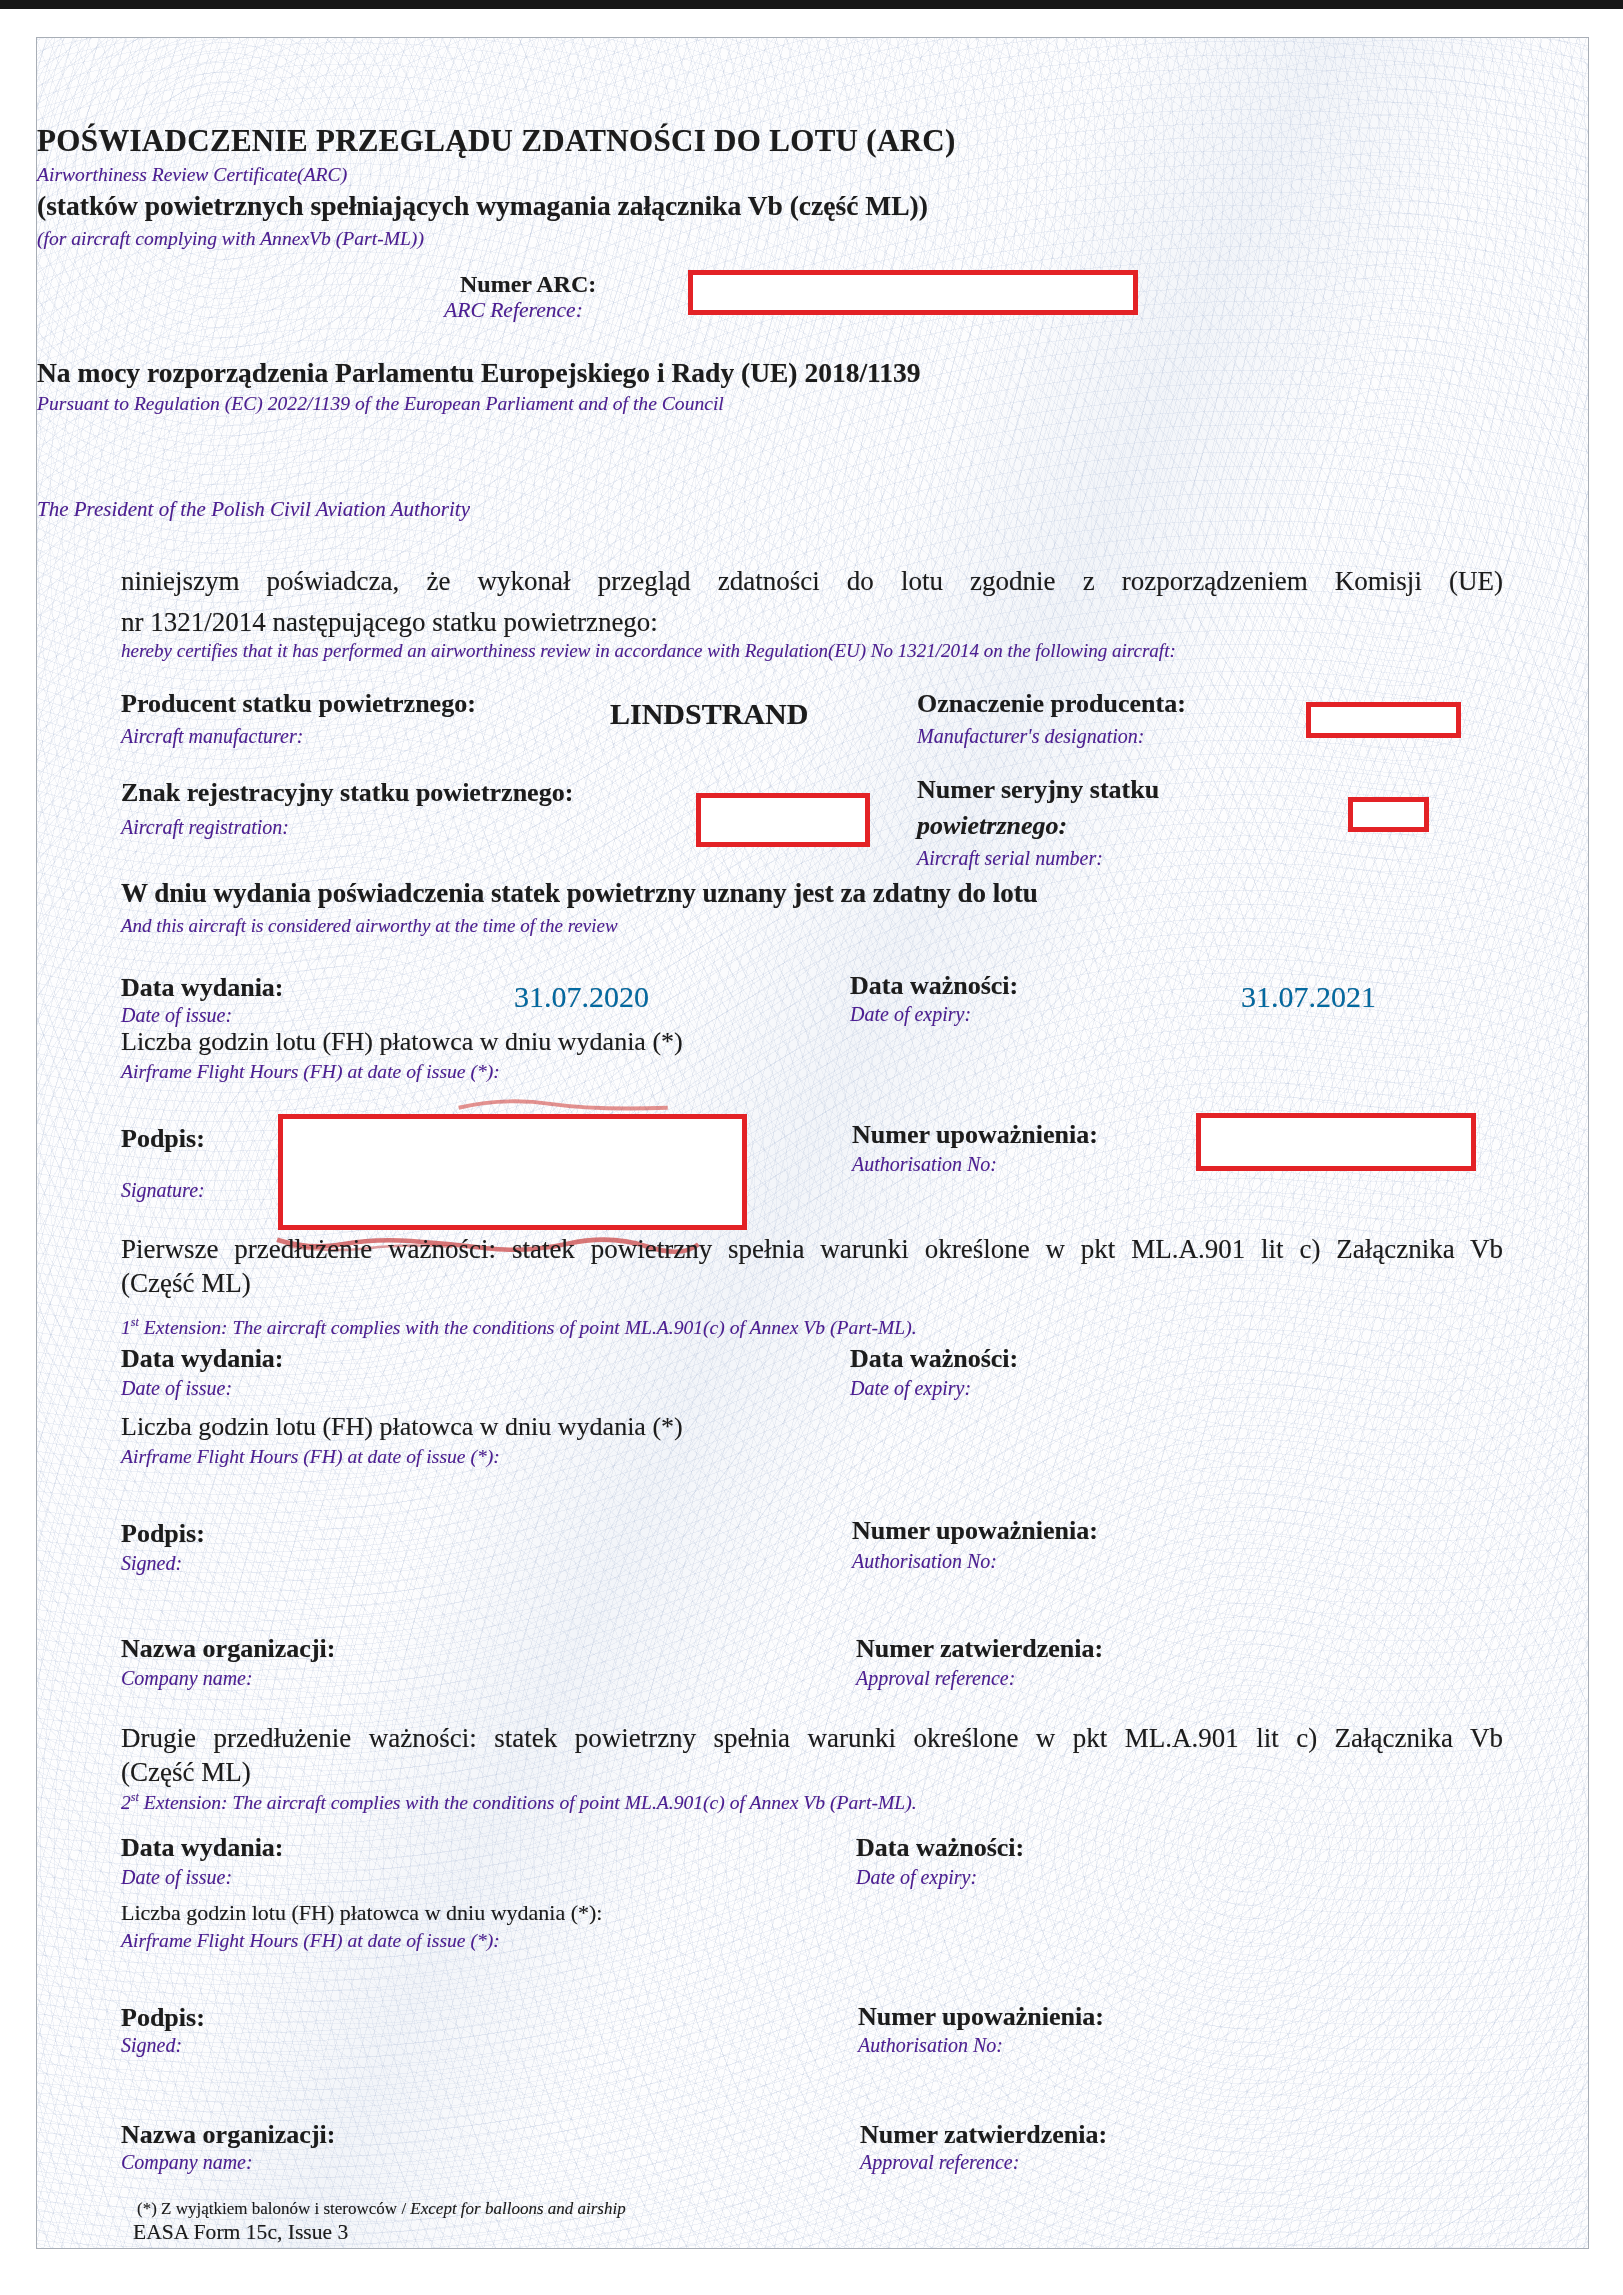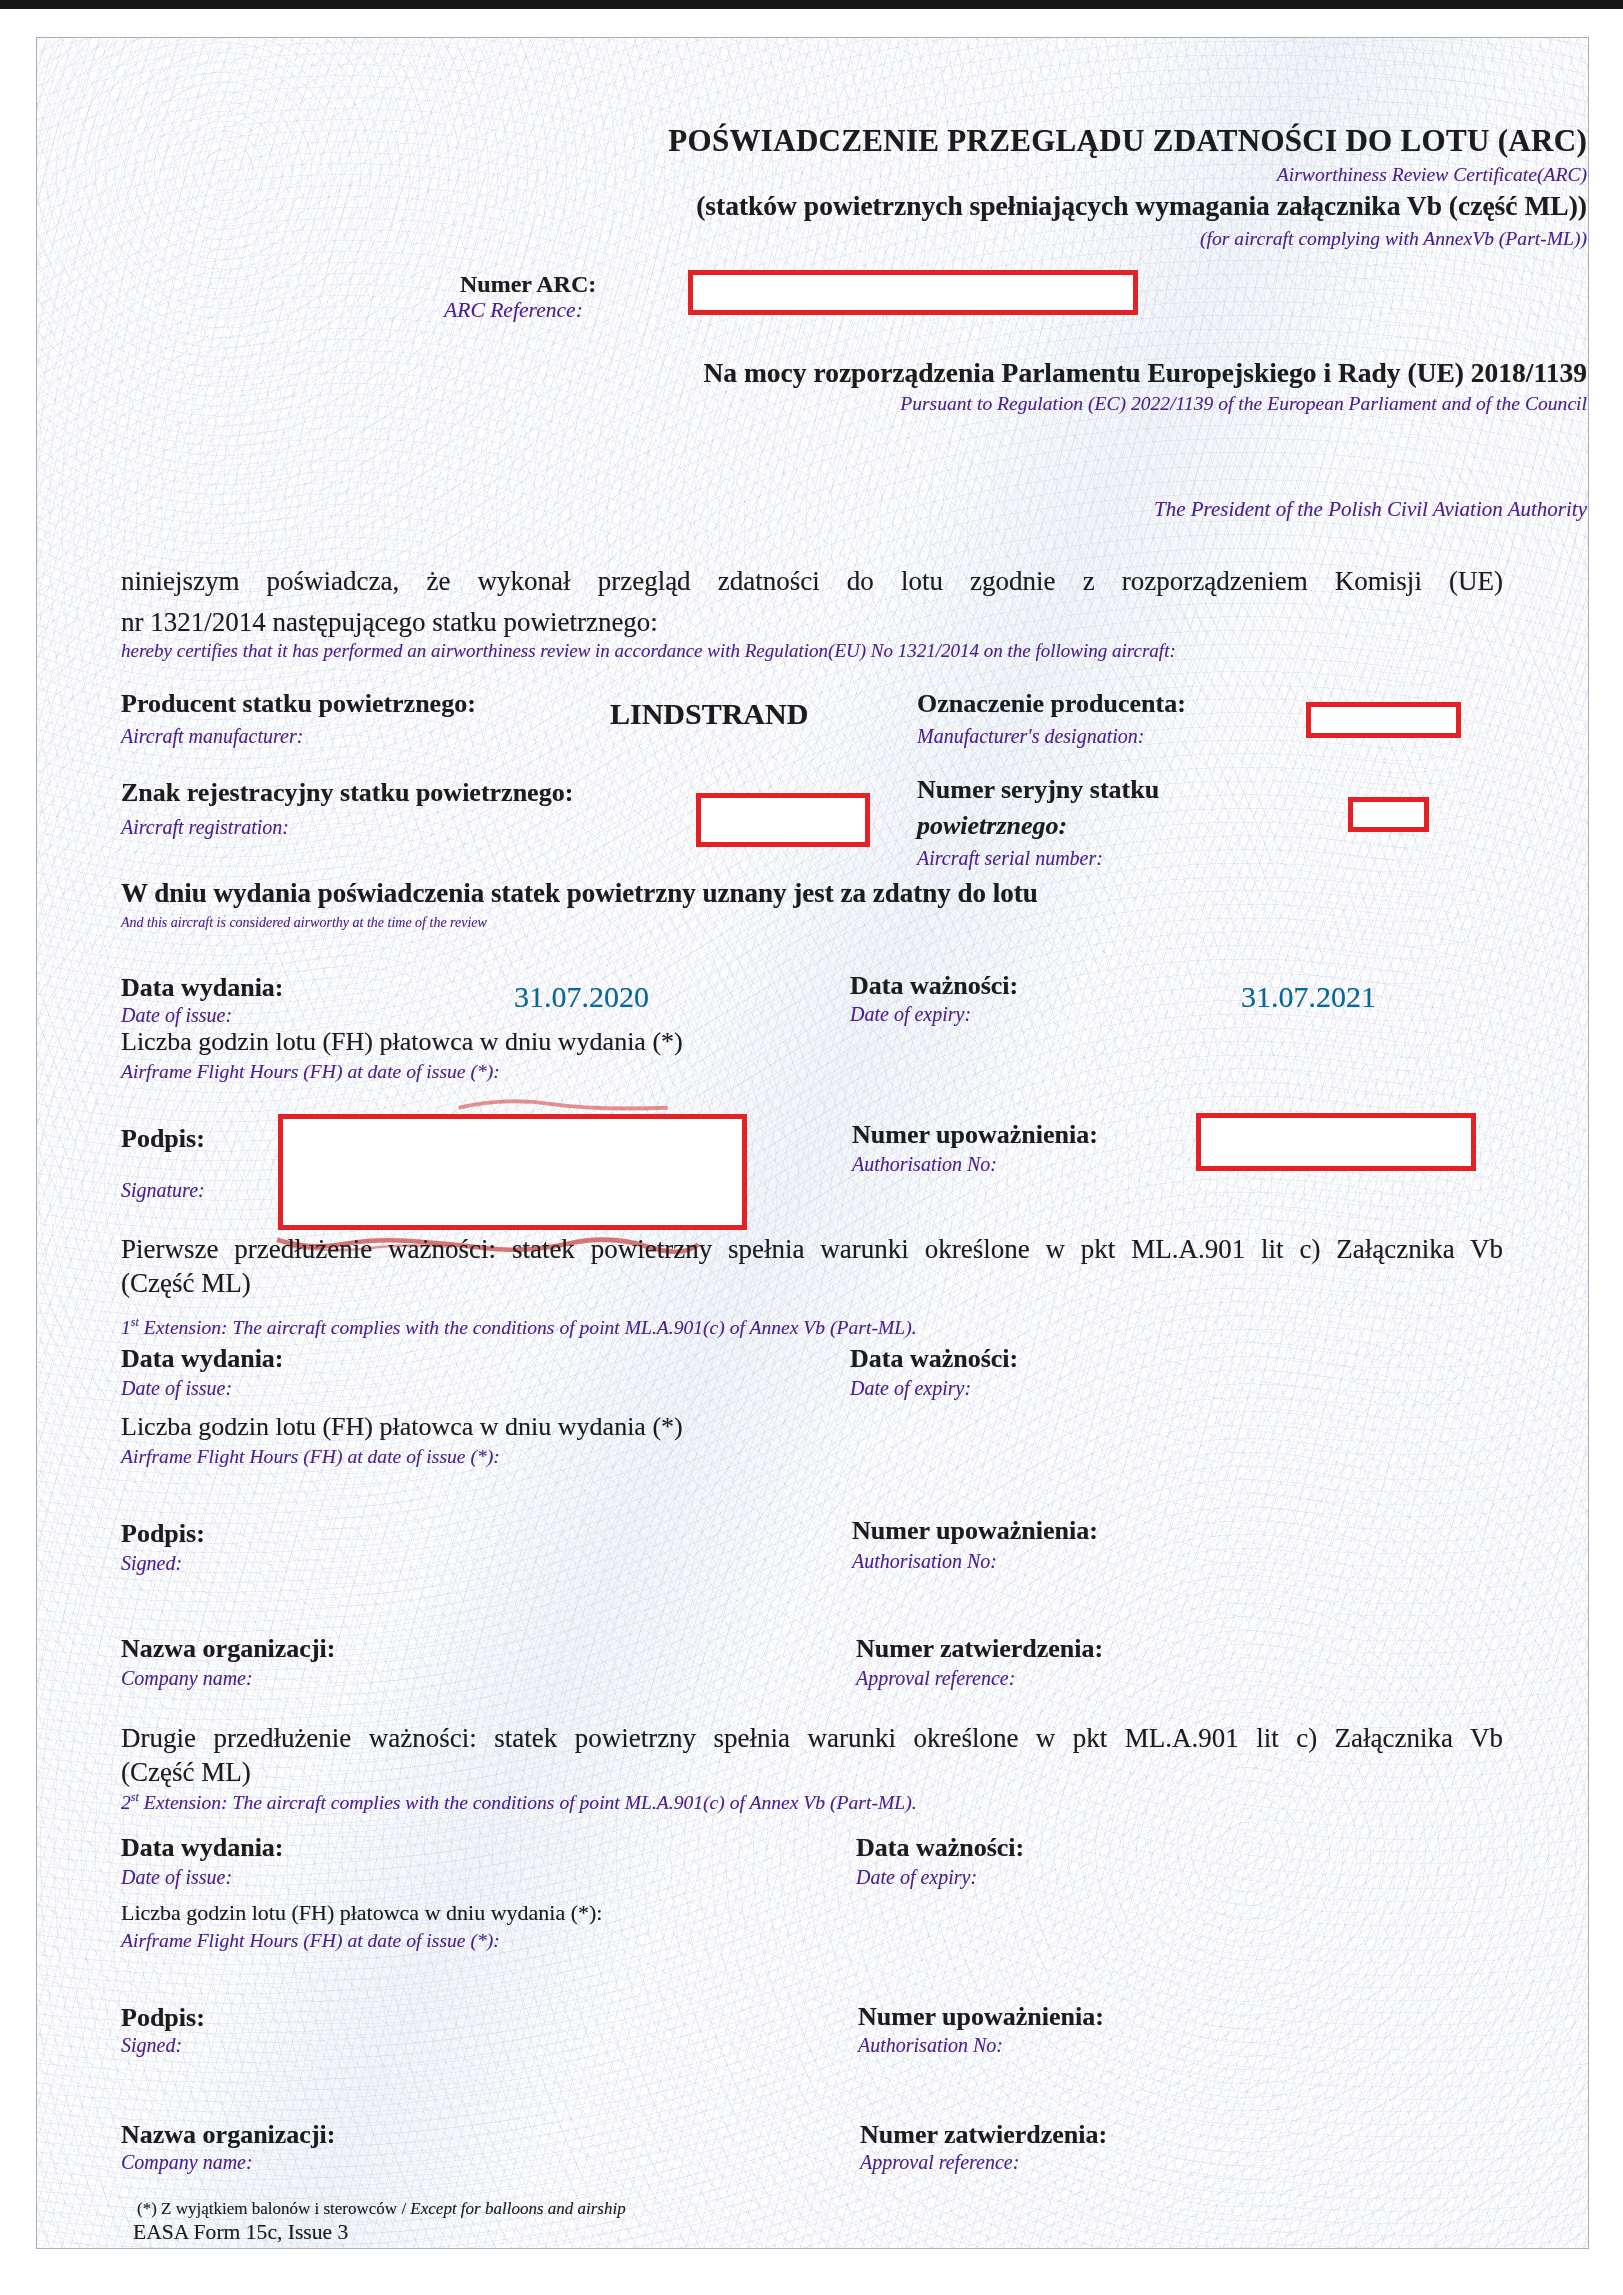--- a/index.html
+++ b/index.html
@@ -26,21 +26,21 @@
       repeating-radial-gradient(circle at 78% 82%, rgba(120,145,190,.11) 0 1px, rgba(0,0,0,0) 1px 13.7px);
   }
   .lbl{position:absolute;font-weight:bold;font-size:26px;line-height:1.12;white-space:nowrap;
        text-shadow:0 0 0.7px rgba(20,20,20,.40);}
   .sub{position:absolute;font-style:italic;font-size:20px;line-height:1.12;white-space:nowrap;
        color:#4c1d95;text-shadow:0 0 0.7px rgba(40,40,40,.30);}
   .txt{position:absolute;font-size:27px;line-height:1.12;white-space:nowrap;
        text-shadow:0 0 0.7px rgba(20,20,20,.38);}
   .val{position:absolute;font-size:30px;line-height:1.1;white-space:nowrap;color:#0369a1;
        text-shadow:0 0 0.7px rgba(20,20,20,.38);}
-  .center{left:37px;width:1550px;text-align:right;}
+  .center{left:37px;width:1550px;text-align:left;}
   .justify-full{white-space:normal;text-align:justify;text-align-last:justify;}
   .redbox{position:absolute;border:5.9px solid #e32226;background:#ffffff;}
   .supsc{vertical-align:super;font-size:62%;}
   .marks{position:absolute;pointer-events:none;}
 </style>
 </head>
 <body>
 
 <div class="page">
   <div class="scanbar"></div>
@@ -73,21 +73,21 @@
 
   <div class="lbl" style="left:121px;top:778px;">Znak rejestracyjny statku powietrznego:</div>
   <div class="sub" style="left:121px;top:816px;">Aircraft registration:</div>
   <div class="redbox" style="left:696px;top:793px;width:164px;height:44px;"></div>
   <div class="lbl" style="left:917px;top:775px;">Numer seryjny statku</div>
   <div class="lbl" style="left:917px;top:811px;font-style:italic;">powietrznego:</div>
   <div class="sub" style="left:917px;top:847px;">Aircraft serial number:</div>
   <div class="redbox" style="left:1348px;top:797px;width:71px;height:25px;border-width:5.2px;"></div>
 
   <div class="lbl" style="left:121px;top:878px;font-size:27px;">W dniu wydania poświadczenia statek powietrzny uznany jest za zdatny do lotu</div>
-  <div class="sub" style="left:121px;top:915px;font-size:14px;">And this aircraft is considered airworthy at the time of the review</div>
+  <div class="sub" style="left:121px;top:915px;font-size:19px;">And this aircraft is considered airworthy at the time of the review</div>
 
   <div class="lbl" style="left:121px;top:973px;">Data wydania:</div>
   <div class="sub" style="left:121px;top:1004px;">Date of issue:</div>
   <div class="val" style="left:514px;top:980px;">31.07.2020</div>
   <div class="lbl" style="left:850px;top:971px;">Data ważności:</div>
   <div class="sub" style="left:850px;top:1003px;">Date of expiry:</div>
   <div class="val" style="left:1241px;top:980px;">31.07.2021</div>
 
   <div class="txt" style="left:121px;top:1027px;font-size:26px;">Liczba godzin lotu (FH) płatowca w dniu wydania (*)</div>
   <div class="sub" style="left:121px;top:1061px;font-size:19.6px;">Airframe Flight Hours (FH) at date of issue (*):</div>

